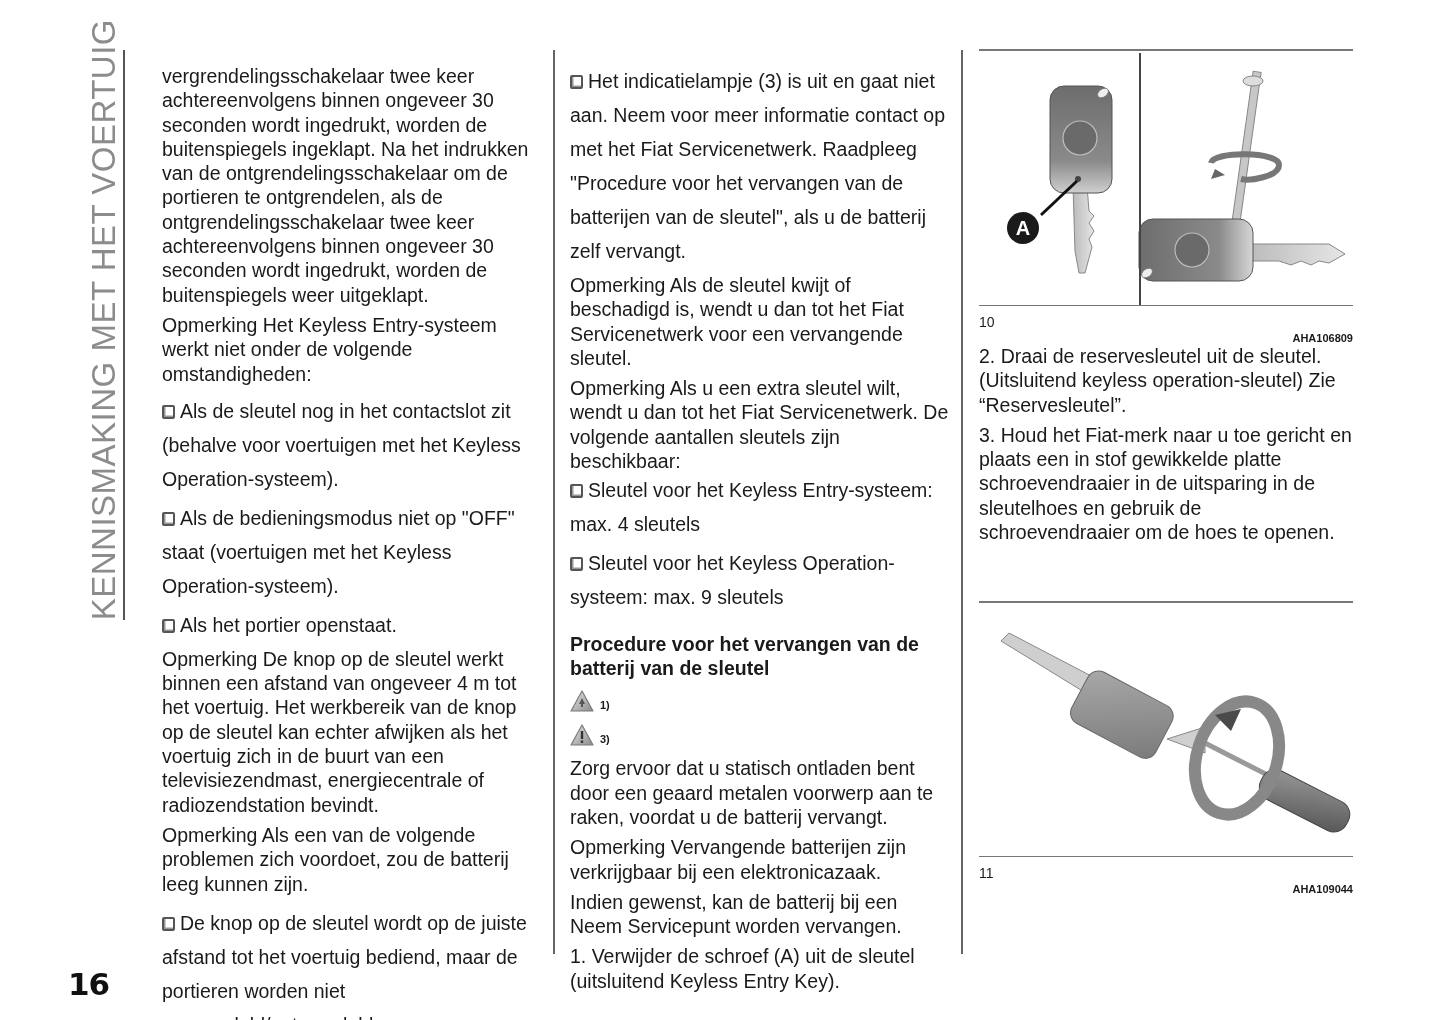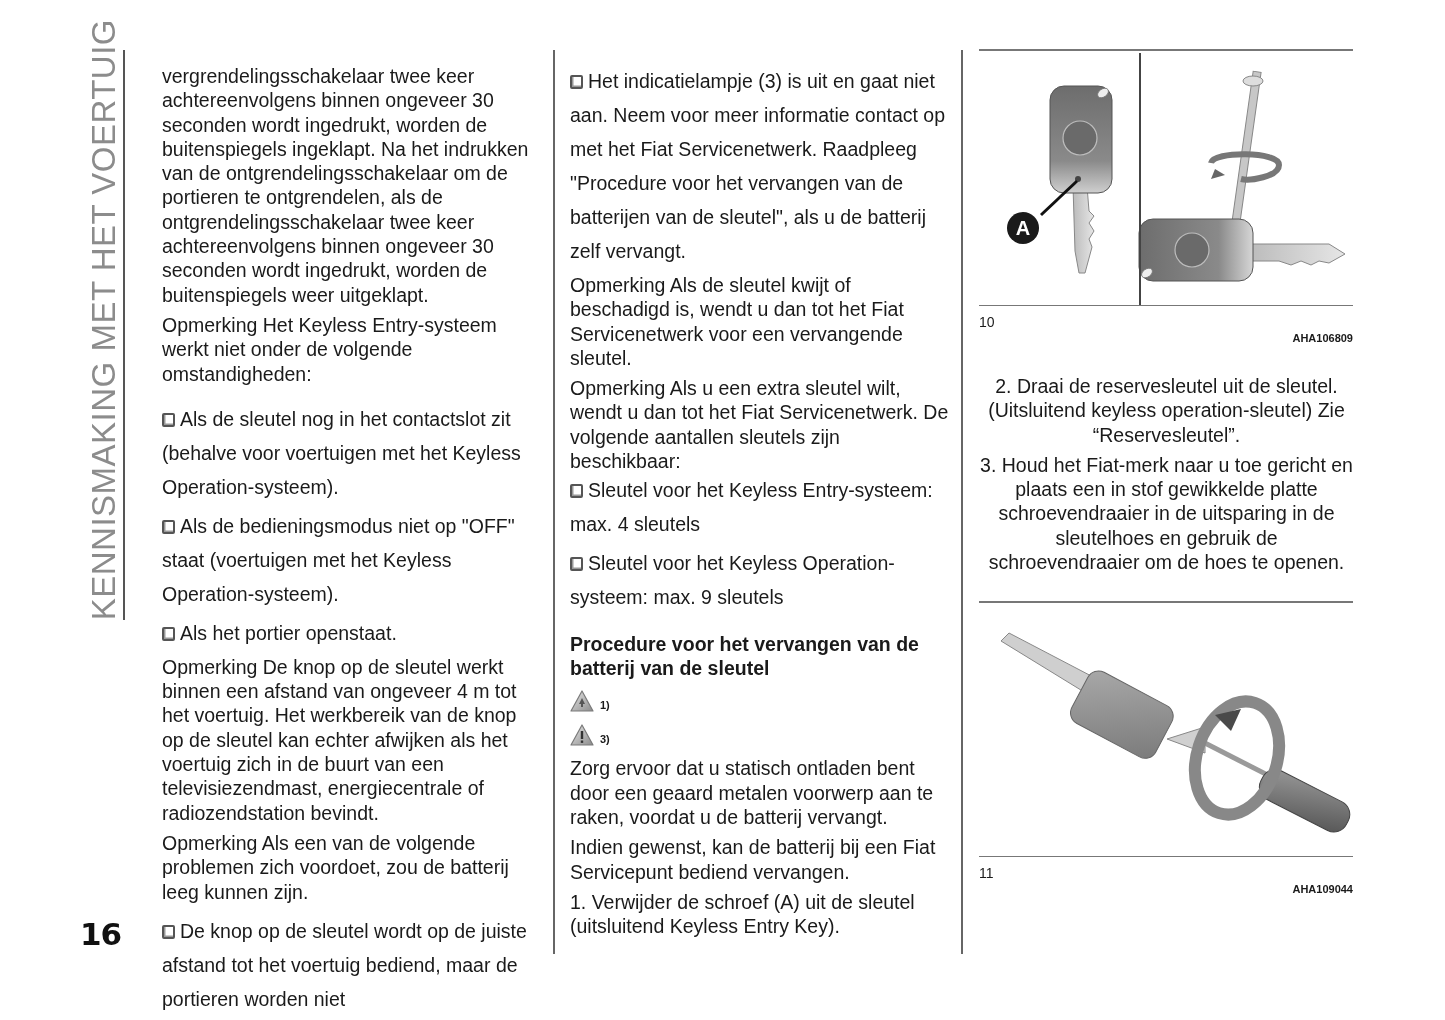--- a/index.html
+++ b/index.html
@@ -9,21 +9,21 @@
     }
     .side-title {
       position: absolute; left: 84px; top: 48px; width: 40px; height: 572px;
       display: flex; align-items: flex-end; justify-content: center;
     }
     .side-title span {
       writing-mode: vertical-rl; transform: rotate(180deg);
       font-size: 33px; color: #8c8c8c; letter-spacing: 0.5px; white-space: nowrap; font-weight: normal;
     }
     .side-rule { position: absolute; left: 123px; top: 50px; width: 1.5px; height: 570px; background: #555; }
-    .page-number { position: absolute; left: 68px; top: 916px; font-size: 31px; font-weight: bold; color: #111; font-family: "DejaVu Sans", sans-serif; letter-spacing: -1px; margin-left: 12px; }
+    .page-number { position: absolute; left: 68px; top: 966px; font-size: 31px; font-weight: bold; color: #111; font-family: "DejaVu Sans", sans-serif; letter-spacing: -1px; }
 
     .col { position: absolute; top: 64px; font-size: 19.5px; line-height: 24.3px; }
     .col1 { left: 162px; width: 380px; }
     .col2 { left: 570px; width: 380px; }
     .col3 { left: 979px; width: 375px; }
     .vrule { position: absolute; width: 1.5px; background: #666; }
     .vrule1 { left: 553px; top: 50px; height: 904px; }
     .vrule2 { left: 961px; top: 50px; height: 904px; }
 
     p { margin: 0 0 6px 0; }
@@ -51,21 +51,21 @@
 <div class="side-title">
   <span>KENNISMAKING MET HET VOERTUIG</span>
 </div>
 <div class="side-rule"></div>
 
 <div class="vrule vrule1"></div>
 <div class="vrule vrule2"></div>
 
 <div class="col col1">
   <p>vergrendelingsschakelaar twee keer achtereenvolgens binnen ongeveer 30 seconden wordt ingedrukt, worden de buitenspiegels ingeklapt. Na het indrukken van de ontgrendelingsschakelaar om de portieren te ontgrendelen, als de ontgrendelingsschakelaar twee keer achtereenvolgens binnen ongeveer 30 seconden wordt ingedrukt, worden de buitenspiegels weer uitgeklapt.</p>
-  <p style="margin-bottom:16px">Opmerking  Het Keyless Entry-systeem werkt niet onder de volgende omstandigheden:</p>
+  <p style="margin-bottom:8px">Opmerking  Het Keyless Entry-systeem werkt niet onder de volgende omstandigheden:</p>
   <div class="bullet-line"><span class="bullet"></span><span>Als de sleutel nog in het contactslot zit (behalve voor voertuigen met het Keyless Operation-systeem).</span></div>
   <div class="bullet-line"><span class="bullet"></span><span>Als de bedieningsmodus niet op "OFF" staat (voertuigen met het Keyless Operation-systeem).</span></div>
   <div class="bullet-line"><span class="bullet"></span><span>Als het portier openstaat.</span></div>
   <p>Opmerking  De knop op de sleutel werkt binnen een afstand van ongeveer 4 m tot het voertuig. Het werkbereik van de knop op de sleutel kan echter afwijken als het voertuig zich in de buurt van een televisiezendmast, energiecentrale of radiozendstation bevindt.</p>
   <p style="margin-bottom:10px">Opmerking  Als een van de volgende problemen zich voordoet, zou de batterij leeg kunnen zijn.</p>
   <div class="bullet-line"><span class="bullet"></span><span>De knop op de sleutel wordt op de juiste afstand tot het voertuig bediend, maar de portieren worden niet vergrendeld/ontgrendeld.</span></div>
 </div>
 
 <div class="col col2">
   <div class="bullet-line"><span class="bullet"></span><span>Het indicatielampje (3) is uit en gaat niet aan. Neem voor meer informatie contact op met het Fiat Servicenetwerk. Raadpleeg "Procedure voor het vervangen van de batterijen van de sleutel", als u de batterij zelf vervangt.</span></div>
@@ -95,21 +95,22 @@
             <stop offset="1" stop-color="#8c8c8c"></stop>
           </linearGradient>
         </defs>
       <path d="M12 1 L23 21 L1 21 Z" fill="url(#wg2)" stroke="#7a7a7a" stroke-width="1.2" stroke-linejoin="round"></path>
       <rect x="10.8" y="7" width="2.4" height="8" fill="#333"></rect>
       <rect x="10.8" y="16.5" width="2.4" height="2.4" fill="#333"></rect>
     </svg>
     <span class="ref">3)</span>
   </div>
   <p style="margin-top:4px">Zorg ervoor dat u statisch ontladen bent door een geaard metalen voorwerp aan te raken, voordat u de batterij vervangt.</p>
-  <p>Indien gewenst, kan de batterij bij een Fiat Servicepunt bediend vervangen.</p>
+  <p>Opmerking  Vervangende batterijen zijn verkrijgbaar bij een elektronicazaak.</p>
+  <p>Indien gewenst, kan de batterij bij een Neem Servicepunt worden vervangen.</p>
   <p>1. Verwijder de schroef (A) uit de sleutel (uitsluitend Keyless Entry Key).</p>
 </div>
 
 <div class="fig" style="top:49px;">
   <div class="fig-rule"></div>
   <div class="fig-body" style="height:254px;">
     <div style="position:absolute;left:160px;top:2px;width:2px;height:252px;background:#444;"></div>
     <svg width="374" height="254" viewBox="0 0 374 254">
       <defs>
         <linearGradient id="kg" x1="0" y1="0" x2="0" y2="1">
@@ -150,21 +151,21 @@
       <ellipse cx="168" cy="222" rx="6" ry="4" fill="#eee" stroke="#777" stroke-width="0.8" transform="rotate(-35 168 222)"></ellipse>
     </svg>
   </div>
   <div class="fig-rule"></div>
   <div class="fig-caption">
     <span class="fig-num">10</span>
     <span class="fig-code">AHA106809</span>
   </div>
 </div>
 
-<div class="col col3" style="top:374px;text-align:center;">
+<div class="col col3" style="top:344px;">
   <p>2. Draai de reservesleutel uit de sleutel. (Uitsluitend keyless operation-sleutel) Zie “Reservesleutel”.</p>
   <p>3. Houd het Fiat-merk naar u toe gericht en plaats een in stof gewikkelde platte schroevendraaier in de uitsparing in de sleutelhoes en gebruik de schroevendraaier om de hoes te openen.</p>
 </div>
 
 <div class="fig" style="top:601px;">
   <div class="fig-rule"></div>
   <div class="fig-body" style="height:253px;">
     <svg width="374" height="253" viewBox="0 0 374 253">
       <defs>
         <linearGradient id="f2" x1="0" y1="0" x2="1" y2="1">

